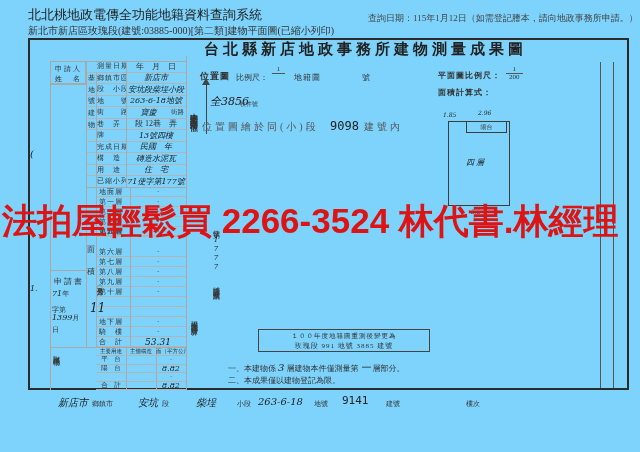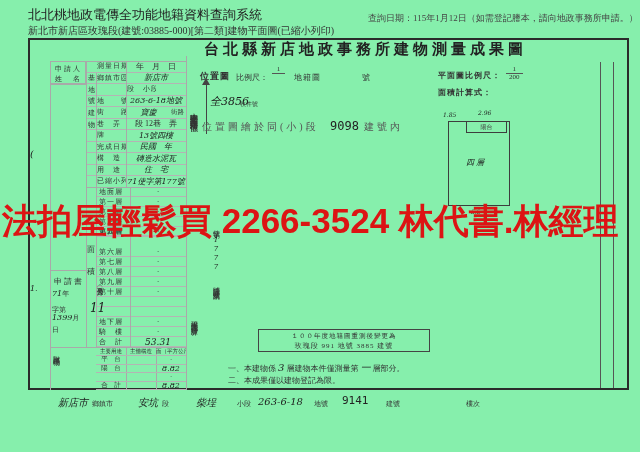--- a/index.html
+++ b/index.html
@@ -1,17 +1,17 @@
 <!DOCTYPE html>
 <html><head>
 <meta charset="utf-8">
 <style>
   html,body{margin:0;padding:0;}
   body{width:640px;height:452px;background:#fdfdfd;font-family:"Liberation Serif",serif;}
-  #sheet{position:relative;width:640px;height:452px;background:#86efac;overflow:hidden;}
+  #sheet{position:relative;width:640px;height:452px;background:#7dd3fc;overflow:hidden;}
   .abs{position:absolute;}
   .print{font-family:"Liberation Serif",serif;color:#333;}
   .hw{font-family:"DejaVu Serif",serif;font-style:italic;color:#1c1c1c;}
   .mono{font-family:"DejaVu Sans Mono",monospace;color:#222;}
   .vtext{writing-mode:vertical-rl;text-orientation:upright;letter-spacing:2px;}
   .vline{position:absolute;width:1px;background:#a9a9a9;}
   .hline{position:absolute;height:1px;background:#a9a9a9;}
   .main-box{position:absolute;left:28px;top:38px;width:601px;height:352px;border:2px solid #2b2b2b;box-sizing:border-box;}
   .trow{position:absolute;left:86px;width:100px;height:11.5px;border-bottom:1px solid #b4b4b4;display:flex;align-items:center;box-sizing:border-box;}
   .trow .tlabel{width:40px;padding-left:11px;font-size:7px;letter-spacing:1px;box-sizing:border-box;white-space:nowrap;overflow:hidden;}
@@ -78,21 +78,21 @@
 
   <div id="info-rows">
       <div class="trow" style="top: 61px;">
         <span class="tlabel print">測量日期</span>
         <span class="tvalue print">年　月　日</span>
       </div>
       <div class="trow" style="top: 72.5px;">
         <span class="tlabel print">鄉鎮市區</span>
         <span class="tvalue hw">新店市</span>
       </div>
-      <div class="trow" style="top: 84px; flex-direction: column;">
+      <div class="trow" style="top: 84px;">
         <span class="tlabel print">段　小段</span>
         <span class="tvalue hw">安坑段柴埕小段</span>
       </div>
       <div class="trow" style="top: 95.5px;">
         <span class="tlabel print">地　　號</span>
         <span class="tvalue hw">263-6-18地號</span>
       </div>
       <div class="trow" style="top: 107px;">
         <span class="tlabel print">街　　路</span>
         <span class="tvalue hw">寶慶</span>

